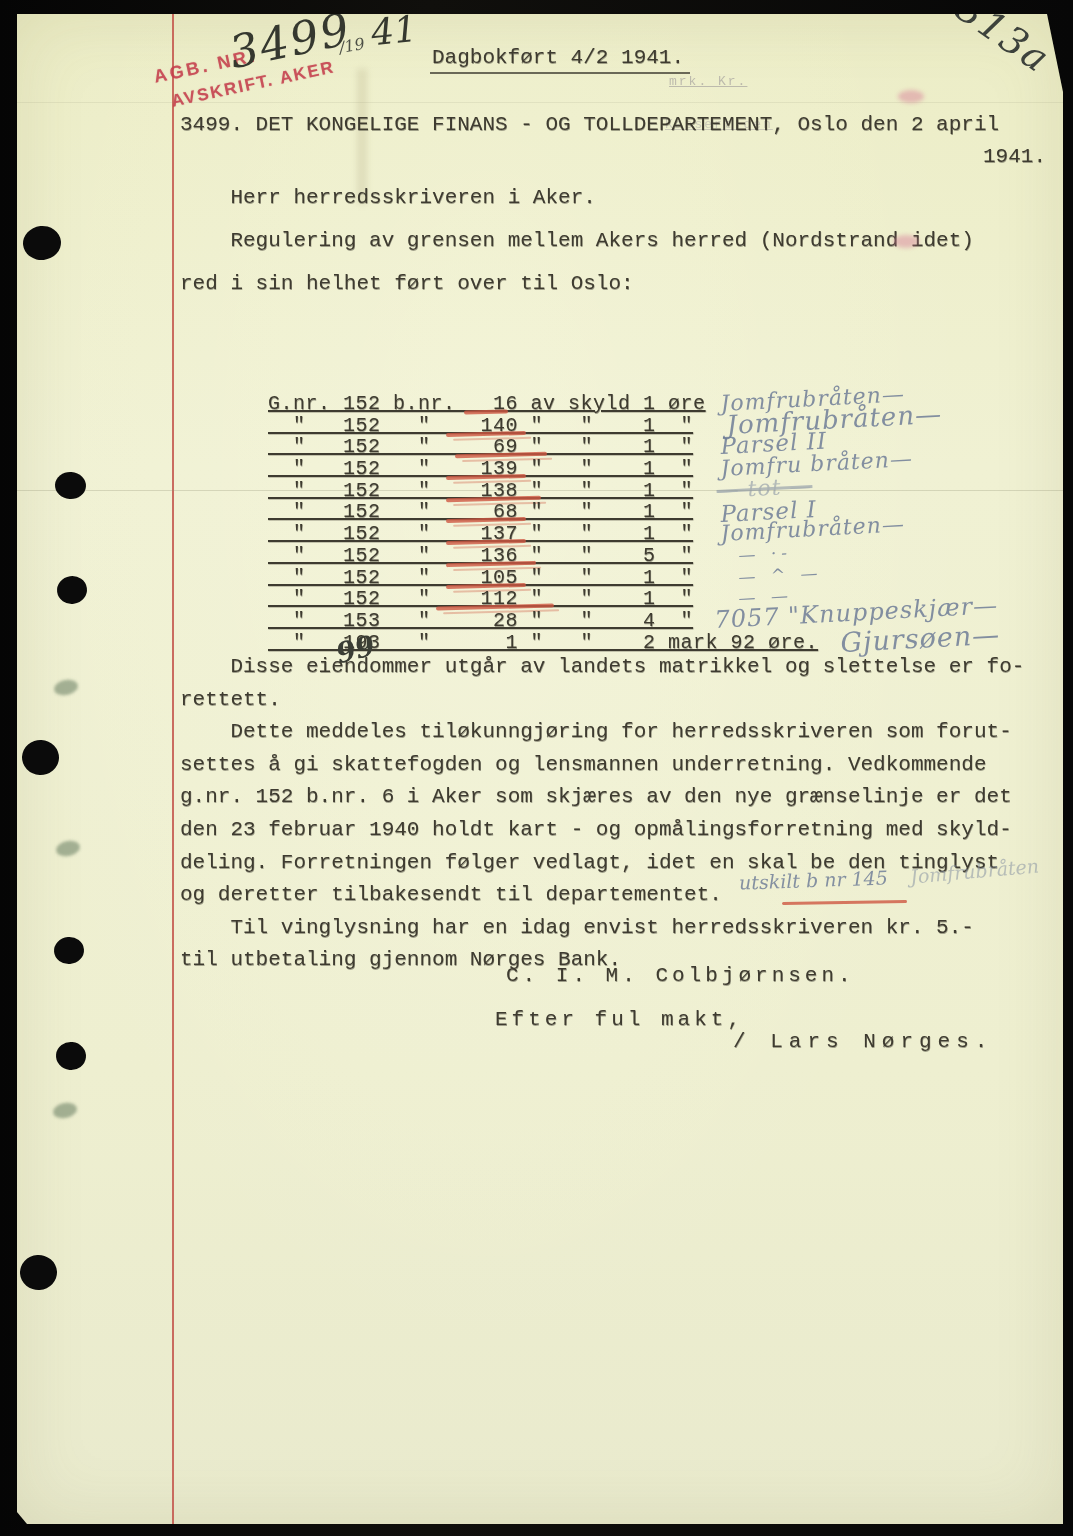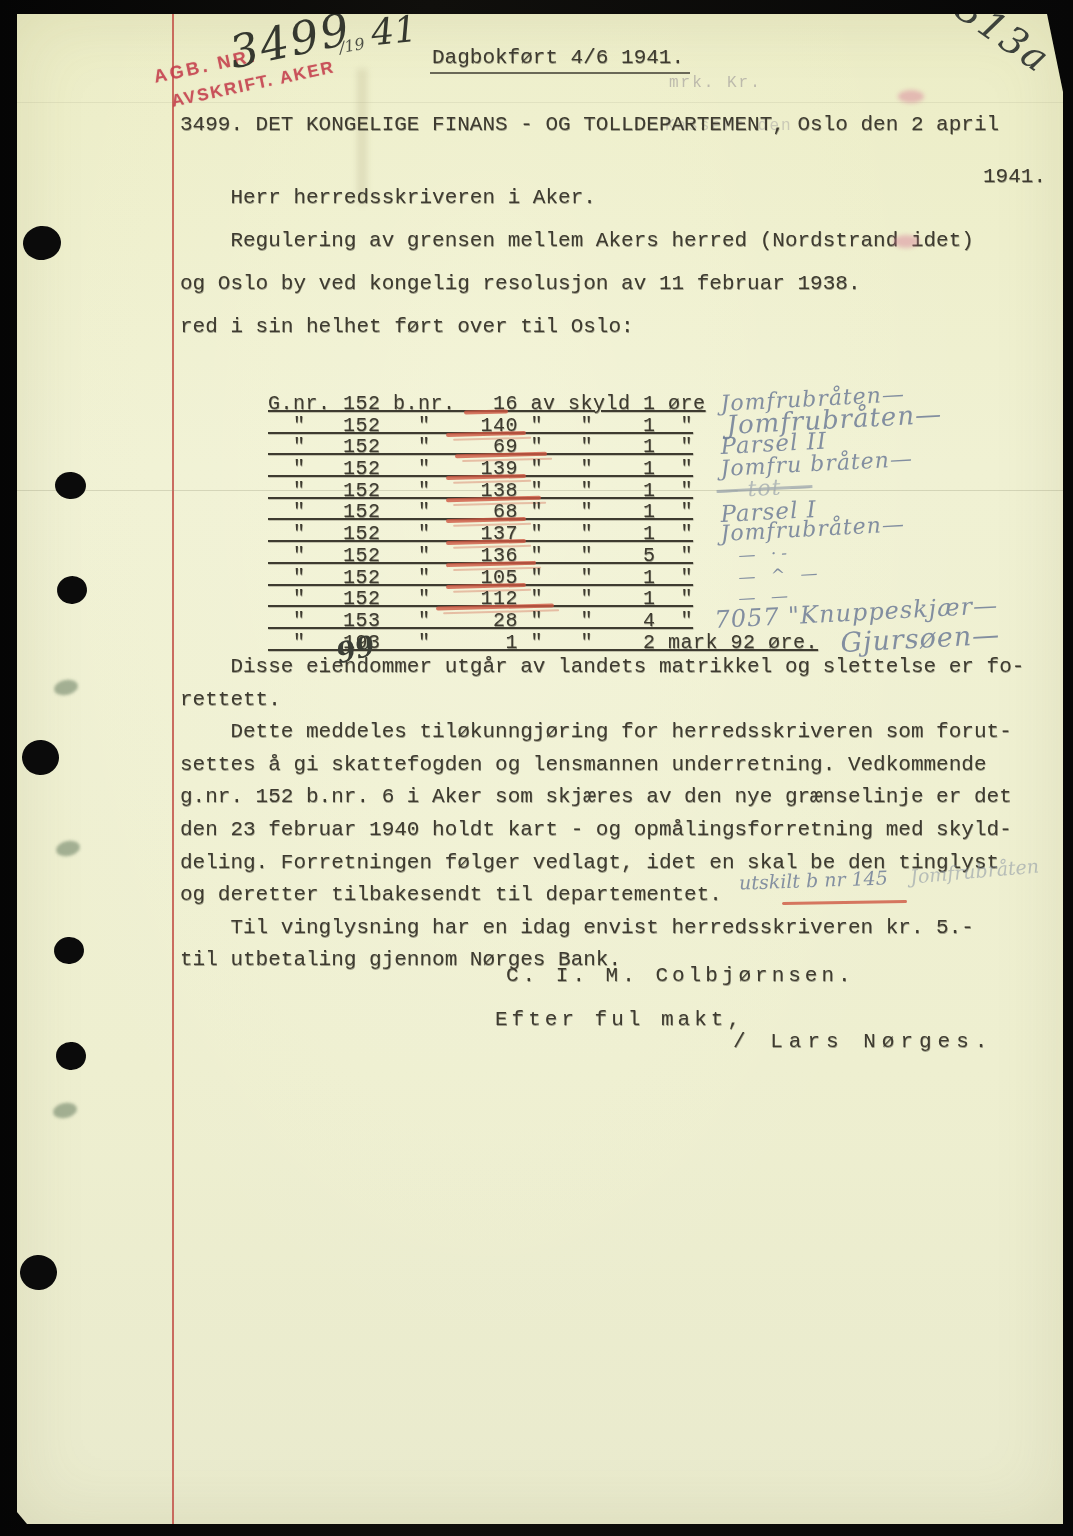--- a/index.html
+++ b/index.html
@@ -28,24 +28,24 @@
          font-family:"Liberation Sans",sans-serif;font-weight:bold;text-shadow:0 0 1px rgba(196,62,76,0.5);}
   .stamp .l1{font-size:18px;letter-spacing:3px;}
   .stamp .l2{font-size:17px;letter-spacing:2px;margin-top:7px;margin-left:12px;}
   .hand{font-family:"DejaVu Serif",serif;font-style:italic;}
   .stamp-number{left:212px;top:0px;font-size:45px;transform:rotate(-12deg);color:#35382f;letter-spacing:2px;}
   .stamp-year-prefix{left:322px;top:22px;font-size:16px;transform:rotate(-10deg);color:#4c4f46;}
   .stamp-year{left:354px;top:-4px;font-size:36px;transform:rotate(-6deg);color:#35382f;}
   .folio{left:935px;top:-2px;font-size:38px;transform:rotate(35deg);color:#3d423c;letter-spacing:2px;white-space:nowrap;}
 
   .heading{left:413px;top:32px;font-size:21px;border-bottom:2px solid rgba(62,59,48,0.75);padding:0 6px 3px 2px;white-space:nowrap;}
-  .ghost{font-size:16px;color:rgba(128,123,136,0.45);letter-spacing:2px;white-space:nowrap;}
+  .ghost{font-size:13px;color:rgba(128,123,136,0.45);letter-spacing:2px;white-space:nowrap;text-decoration:underline;}
   .ghost.g2{color:rgba(138,133,146,0.36);margin-left:28px;}
   .entry-line{left:163px;top:99px;font-size:21px;white-space:pre;}
-  .entry-year{left:966px;top:131px;font-size:21px;margin-top:20px;}
+  .entry-year{left:966px;top:131px;font-size:21px;}
 
   .lineblock{font-size:21px;white-space:pre;}
   .intro{left:163px;top:162px;line-height:43px;}
   .bodyb{left:163px;top:637px;line-height:32.6px;}
 
   
   .ptable{left:251px;top:379px;width:640px;}
   .t-row{position:relative;height:21.7px;line-height:21.7px;white-space:pre;font-size:20px;letter-spacing:0.5px;text-decoration:underline;}
   .t-ann{position:absolute;left:452px;top:0px;font-family:"DejaVu Serif",serif;font-style:italic;font-size:22px;
          color:rgba(110,124,150,0.85);transform:rotate(-3deg);transform-origin:left top;white-space:nowrap;letter-spacing:1px;
@@ -92,28 +92,28 @@
   <div class="abs stamp">
     <div class="l1">AGB. NR.</div>
     <div class="l2">AVSKRIFT. AKER</div>
   </div>
   <div class="abs hand stamp-number">3499</div>
   <div class="abs hand stamp-year-prefix">/19</div>
   <div class="abs hand stamp-year">41</div>
 
   <div class="abs hand folio">313a</div>
 
-  <div class="abs typed heading">Dagbokført 4/6 1941.</div>
+  <div class="abs typed heading">Dagbokført 4/2 1941.</div>
   <div class="abs ghost" style="left:652px;top:60px;">mrk. Kr.</div>
   <div class="abs ghost g2" style="left:620px;top:103px;">Kassert den</div>
 
   <div class="abs typed entry-line">3499. DET KONGELIGE FINANS - OG TOLLDEPARTEMENT, Oslo den 2 april</div>
   <div class="abs typed entry-year">1941.</div>
 
-  <div class="abs typed lineblock intro" id="intro-block"><div>    Herr herredsskriveren i Aker.</div><div>    Regulering av grensen mellem Akers herred (Nordstrand idet)</div><div>og Oslo by ved kongelig resolusjon av 11 februar 1938.</div><div>red i sin helhet ført over til Oslo:</div></div>
+  <div class="abs typed lineblock intro" id="intro-block"><div>    Herr herredsskriveren i Aker.</div><div>    Regulering av grensen mellem Akers herred (Nordstrand idet)</div><div>red i sin helhet ført over til Oslo:</div></div>
 
   <div class="abs ptable" id="table-block">
       <div class="t-row typed"><span>G.nr. 152 b.nr.   16 av skyld 1 øre</span><span class="red-stroke"></span><span class="t-ann">Jomfrubråten—</span></div>
       <div class="t-row typed"><span>  "   152   "    140 "   "    1  "</span><span class="red-stroke"></span><span class="t-ann">Jomfrubråten—</span></div>
       <div class="t-row typed"><span>  "   152   "     69 "   "    1  "</span><span class="red-stroke"></span><span class="t-ann">Parsel II</span></div>
       <div class="t-row typed"><span>  "   152   "    139 "   "    1  "</span><span class="red-stroke"></span><span class="t-ann">Jomfru bråten—</span></div>
       <div class="t-row typed"><span>  "   152   "    138 "   "    1  "</span><span class="red-stroke"></span><span class="t-ann">— tot —</span></div>
       <div class="t-row typed"><span>  "   152   "     68 "   "    1  "</span><span class="red-stroke"></span><span class="t-ann">Parsel I</span></div>
       <div class="t-row typed"><span>  "   152   "    137 "   "    1  "</span><span class="red-stroke"></span><span class="t-ann">Jomfrubråten—</span></div>
       <div class="t-row typed"><span>  "   152   "    136 "   "    5  "</span><span class="red-stroke"></span><span class="t-ann">— ·-</span></div>

